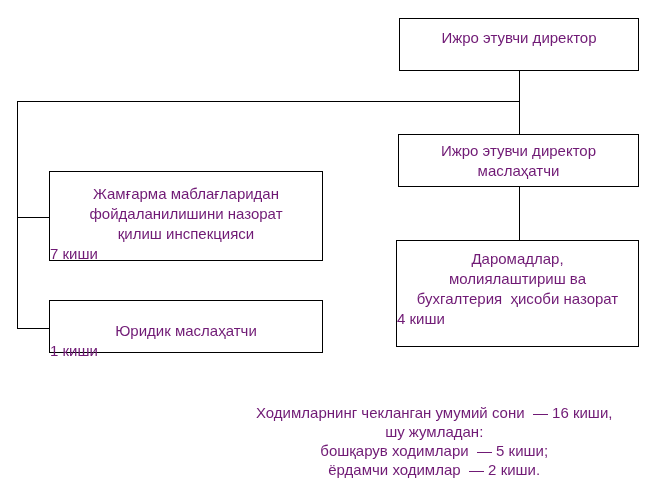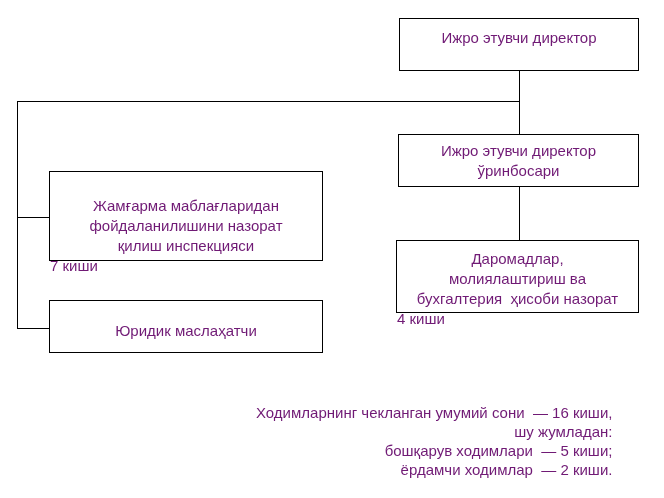--- a/index.html
+++ b/index.html
@@ -33,29 +33,29 @@
   .connector {
     position: absolute;
     background: #000000;
   }
   .footnote {
     position: absolute;
     left: 256px;
     top: 403px;
     font-size: 15px;
     line-height: 19px;
-    text-align: right;
+    text-align: center;
   }
   .footnote .line { white-space: pre; }
 
   
   .node-director   { left: 399px; top: 18px;  width: 240px; height: 53px; padding-top: 9px; }
   .node-deputy     { left: 398px; top: 134px; width: 241px; height: 53px; padding-top: 6px; }
-  .node-revenue    { left: 396px; top: 240px; width: 243px; height: 73px; padding-top: 8px; }
-  .node-inspection { left: 49px;  top: 171px; width: 274px; height: 90px; padding-top: 24px; }
+  .node-revenue    { left: 396px; top: 240px; width: 243px; height: 107px; padding-top: 8px; }
+  .node-inspection { left: 49px;  top: 171px; width: 274px; height: 90px; padding-top: 12px; }
   .node-legal      { left: 49px;  top: 300px; width: 274px; height: 53px; padding-top: 20px; }
 
   
   .conn-director-deputy { left: 519px; top: 70px;  width: 1px;   height: 64px; }
   .conn-top-horizontal  { left: 17px;  top: 101px; width: 503px; height: 1px; }
   .conn-left-vertical   { left: 17px;  top: 101px; width: 1px;   height: 228px; }
   .conn-stub-inspection { left: 18px;  top: 217px; width: 31px;  height: 1px; }
   .conn-stub-legal      { left: 18px;  top: 328px; width: 31px;  height: 1px; }
   .conn-deputy-revenue  { left: 519px; top: 186px; width: 1px;   height: 54px; }
 </style>
@@ -70,39 +70,40 @@
   <div class="connector conn-stub-inspection"></div>
   <div class="connector conn-stub-legal"></div>
   <div class="connector conn-deputy-revenue"></div>
 
   <div class="node node-director">
     <div class="line">Ижро этувчи директор</div>
   </div>
 
   <div class="node node-deputy">
     <div class="line">Ижро этувчи директор</div>
-    <div class="line">ўринбосари</div>
+    <div class="line">маслаҳатчи</div>
   </div>
 
   <div class="node node-revenue">
     <div class="line">Даромадлар,</div>
     <div class="line">молиялаштириш ва</div>
     <div class="line">бухгалтерия  ҳисоби назорат</div>
     <div class="line count">4 киши</div>
   </div>
 
   <div class="node node-inspection">
     <div class="line">Жамғарма маблағларидан</div>
     <div class="line">фойдаланилишини назорат</div>
     <div class="line">қилиш инспекцияси</div>
     <div class="line count">7 киши</div>
   </div>
 
   <div class="node node-legal">
     <div class="line">Юридик маслаҳатчи</div>
+    <div class="line count">1 киши</div>
   </div>
 
   <div class="footnote">
     <div class="line">Ходимларнинг чекланган умумий сони  — 16 киши,</div>
     <div class="line">шу жумладан:</div>
     <div class="line">бошқарув ходимлари  — 5 киши;</div>
     <div class="line">ёрдамчи ходимлар  — 2 киши.</div>
   </div>
 
 </div>

